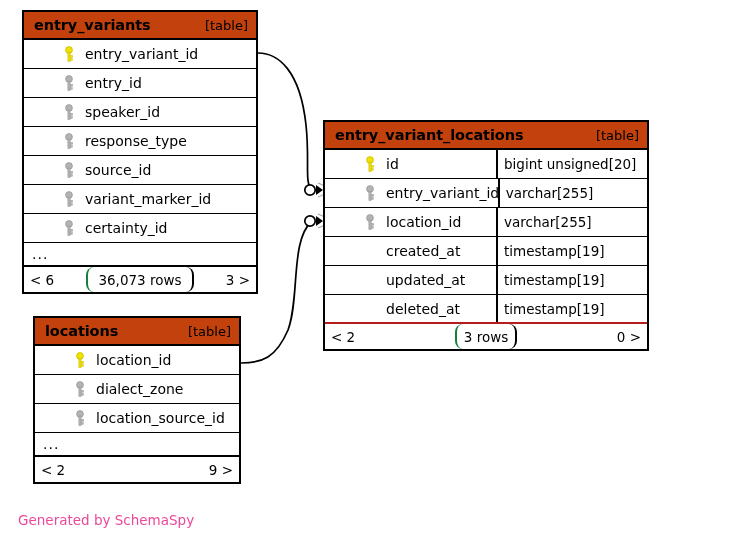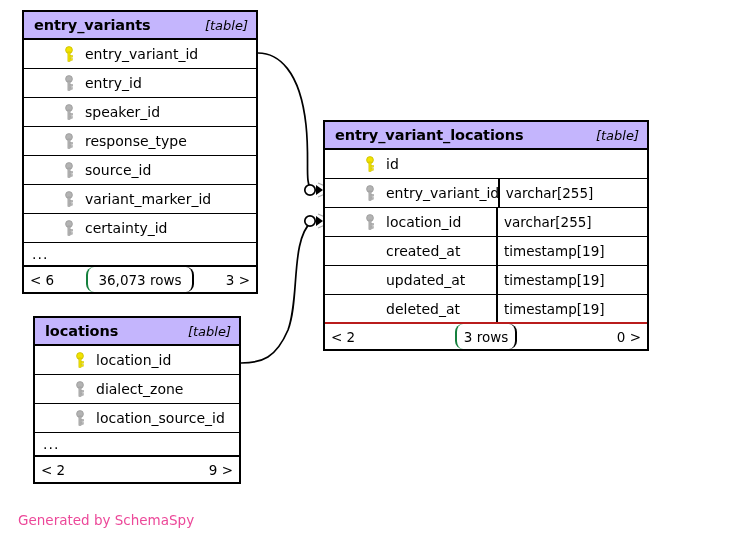--- a/index.html
+++ b/index.html
@@ -37,33 +37,32 @@
     border: 2px solid #000000;
     background: #ffffff;
   }
   .tbl-header {
     display: flex;
     align-items: center;
     justify-content: space-between;
     box-sizing: border-box;
     height: 28px;
     padding: 0 8px 0 10px;
-    background: #c4b5fd;
+    background: #c2410c;
     border-bottom: 2px solid #000000;
   }
   .tbl-name {
     font-weight: bold;
     font-size: 14.5px;
     letter-spacing: -0.1px;
     white-space: nowrap;
   }
   .tbl-kind {
     font-size: 13px;
     white-space: nowrap;
-    font-style: italic;
   }
   .col-row {
     display: flex;
     box-sizing: border-box;
     height: 29px;
     border-bottom: 1px solid #000000;
     align-items: center;
   }
   .col-row.last-col { border-bottom: 2px solid #b91c1c; }
   .col-name-cell {
@@ -364,20 +363,21 @@
         <span class="key-slot">
           <svg width="11" height="17" viewBox="0 0 11 17">
               <circle cx="4" cy="4" r="3.4" fill="#f2e300" stroke="#c9bd00" stroke-width="0.8"></circle>
               <rect x="2.9" y="6" width="2.2" height="9.5" fill="#f2e300" stroke="#c9bd00" stroke-width="0.6"></rect>
               <rect x="5.1" y="9.4" width="2.6" height="1.9" fill="#f2e300" stroke="#c9bd00" stroke-width="0.5"></rect>
               <rect x="5.1" y="12.6" width="2.2" height="1.8" fill="#f2e300" stroke="#c9bd00" stroke-width="0.5"></rect>
             </svg>
         </span>
         <span class="col-label">id</span>
       </div>
+      <div class="col-type-cell">bigint unsigned[20]</div>
     </div>
 
     <div class="col-row">
       <div class="col-name-cell">
         <span class="key-slot">
           <svg width="11" height="17" viewBox="0 0 11 17">
               <circle cx="4" cy="4" r="3.4" fill="#b3b3b3" stroke="#9a9a9a" stroke-width="0.8"></circle>
               <rect x="2.9" y="6" width="2.2" height="9.5" fill="#b3b3b3" stroke="#9a9a9a" stroke-width="0.6"></rect>
               <rect x="5.1" y="9.4" width="2.6" height="1.9" fill="#b3b3b3" stroke="#9a9a9a" stroke-width="0.5"></rect>
               <rect x="5.1" y="12.6" width="2.2" height="1.8" fill="#b3b3b3" stroke="#9a9a9a" stroke-width="0.5"></rect>

